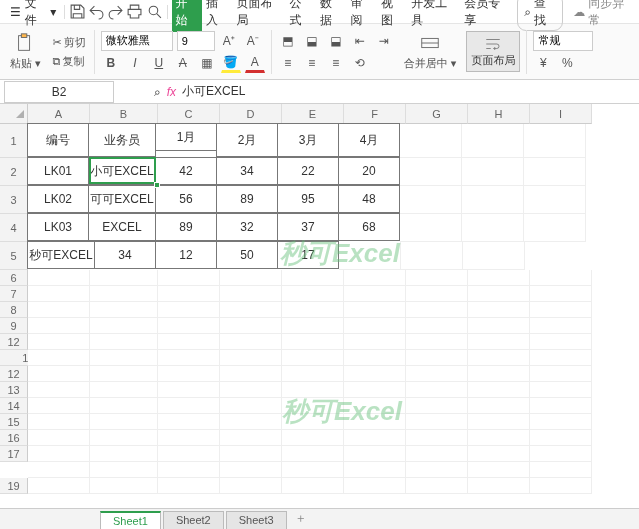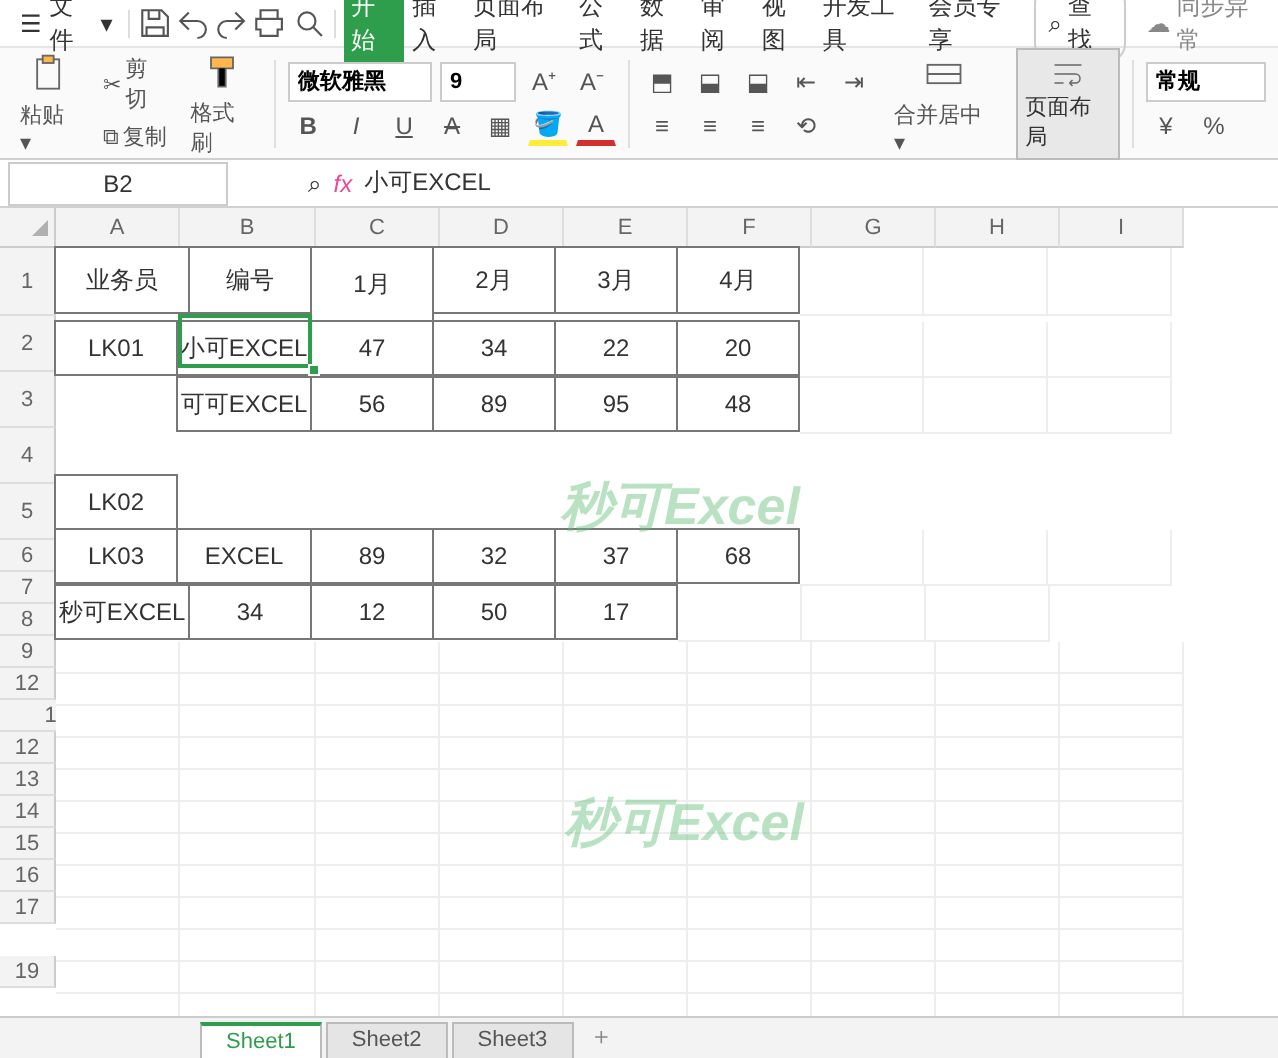--- a/index.html
+++ b/index.html
@@ -17,21 +17,21 @@
 .menubar .sync { display: flex; align-items: center; gap: 3px; color: #888; margin-left: 8px; }
 
 
 .ribbon { height: 56px; display: flex; align-items: center; padding: 2px 6px; border-bottom: 1px solid #d0d0d0; gap: 6px; background: #fafafa; }
 .ribbon .group { display: flex; flex-direction: column; gap: 2px; }
 .ribbon .vsep { width: 1px; height: 44px; background: #e0e0e0; }
 .ribbon .bigbtn { display: flex; flex-direction: column; align-items: center; justify-content: center; gap: 2px; padding: 2px 4px; cursor: pointer; font-size: 11px; color: #555; }
 .ribbon .bigbtn svg { width: 22px; height: 22px; }
 .ribbon .row { display: flex; align-items: center; gap: 4px; }
 .ribbon .smallbtn { display: flex; align-items: center; gap: 2px; padding: 1px 2px; cursor: pointer; font-size: 11px; color: #555; }
-.ribbon select, .ribbon .combo { height: 20px; font-size: 11px; border: 1px solid #ccc; background: #fff; padding: 0 4px; font-weight: bold; }
+.ribbon select, .ribbon .combo { height: 20px; font-size: 11px; border: 1px solid #ccc; background: #fff; padding: 0 4px; }
 .ribbon .fontname { width: 72px; }
 .ribbon .fontsize { width: 38px; }
 .ribbon .toolbtn { width: 20px; height: 20px; display: flex; align-items: center; justify-content: center; cursor: pointer; color: #555; border: 1px solid transparent; }
 .ribbon .wrap { background: #e8e8e8; border: 1px solid #bbb; padding: 3px 4px; display: flex; flex-direction: column; align-items: center; font-size: 11px; }
 
 
 .formulabar { height: 24px; display: flex; align-items: center; border-bottom: 1px solid #d0d0d0; }
 .formulabar .namebox { width: 110px; height: 22px; border: 1px solid #ccc; margin-left: 4px; display: flex; align-items: center; padding: 0 6px; background: #fff; justify-content: center; }
 .formulabar .fxgroup { display: flex; align-items: center; gap: 6px; margin-left: 40px; }
 .formulabar .fx { font-style: italic; color: #ec4899; }
@@ -131,27 +131,20 @@
   </div>
   <div class="group">
     <div class="smallbtn">
         <span>✂</span>
         <span>剪切</span>
       </div>
     <div class="smallbtn">
         <span>⧉</span>
         <span>复制</span>
       </div>
-  </div>
-  <div class="bigbtn">
-    <svg viewBox="0 0 24 24">
-        <path fill="#ffb74d" stroke="#666" d="M6 4h12v6H6z"></path>
-        <path stroke="#666" d="M10 10v10h4V10"></path>
-      </svg>
-    <span>格式刷</span>
   </div>
   <div class="vsep"></div>
   <div class="group">
     <div class="row">
       <input class="combo fontname" value="微软雅黑" style="">
       <input class="combo fontsize" value="9" style="">
       <div class="toolbtn">A⁺</div>
       <div class="toolbtn">A⁻</div>
     </div>
     <div class="row">
@@ -253,43 +246,43 @@
       <div class="rh" style="height: 16px;">13</div>
       <div class="rh" style="height: 16px;">14</div>
       <div class="rh" style="height: 16px;">15</div>
       <div class="rh" style="height: 16px;">16</div>
       <div class="rh" style="height: 16px;">17</div>
       <div class="rh" style="height: 16px; margin-left: 48px;">18</div>
       <div class="rh" style="height: 16px;">19</div>
     </div>
   <div class="cells" id="cells">
       <div class="cellrow">
+        <div class="cell b hdr" style="width: 62px; height: 34px;">编号</div>
         <div class="cell b hdr" style="width: 68px; height: 34px;">业务员</div>
-        <div class="cell b hdr" style="width: 62px; height: 34px;">编号</div>
-        <div class="cell b hdr" style="width: 62px; height: 38px;">1月</div>
+        <div class="cell b hdr" style="width: 62px; height: 28px;">1月</div>
         <div class="cell b hdr" style="width: 62px; height: 34px;">2月</div>
         <div class="cell b hdr" style="width: 62px; height: 34px;">3月</div>
         <div class="cell b hdr" style="width: 62px; height: 34px;">4月</div>
         <div class="cell" style="width: 62px; height: 34px;"></div>
         <div class="cell" style="width: 62px; height: 34px;"></div>
         <div class="cell" style="width: 62px; height: 34px;"></div>
       </div>
       <div class="cellrow">
         <div class="cell b" style="width: 62px; height: 28px;">LK01</div>
         <div class="cell b" style="width: 68px; height: 28px;">小可EXCEL</div>
-        <div class="cell b" style="width: 62px; height: 28px;">47</div>
+        <div class="cell b" style="width: 62px; height: 28px;">42</div>
         <div class="cell b" style="width: 62px; height: 28px;">34</div>
         <div class="cell b" style="width: 62px; height: 28px;">22</div>
         <div class="cell b" style="width: 62px; height: 28px;">20</div>
         <div class="cell" style="width: 62px; height: 28px;"></div>
         <div class="cell" style="width: 62px; height: 28px;"></div>
         <div class="cell" style="width: 62px; height: 28px;"></div>
       </div>
       <div class="cellrow">
-        <div class="cell b" style="width: 62px; height: 28px; margin-top: 48px;">LK02</div>
+        <div class="cell b" style="width: 62px; height: 28px;">LK02</div>
         <div class="cell b" style="width: 68px; height: 28px;">可可EXCEL</div>
         <div class="cell b" style="width: 62px; height: 28px;">56</div>
         <div class="cell b" style="width: 62px; height: 28px;">89</div>
         <div class="cell b" style="width: 62px; height: 28px;">95</div>
         <div class="cell b" style="width: 62px; height: 28px;">48</div>
         <div class="cell" style="width: 62px; height: 28px;"></div>
         <div class="cell" style="width: 62px; height: 28px;"></div>
         <div class="cell" style="width: 62px; height: 28px;"></div>
       </div>
       <div class="cellrow">

